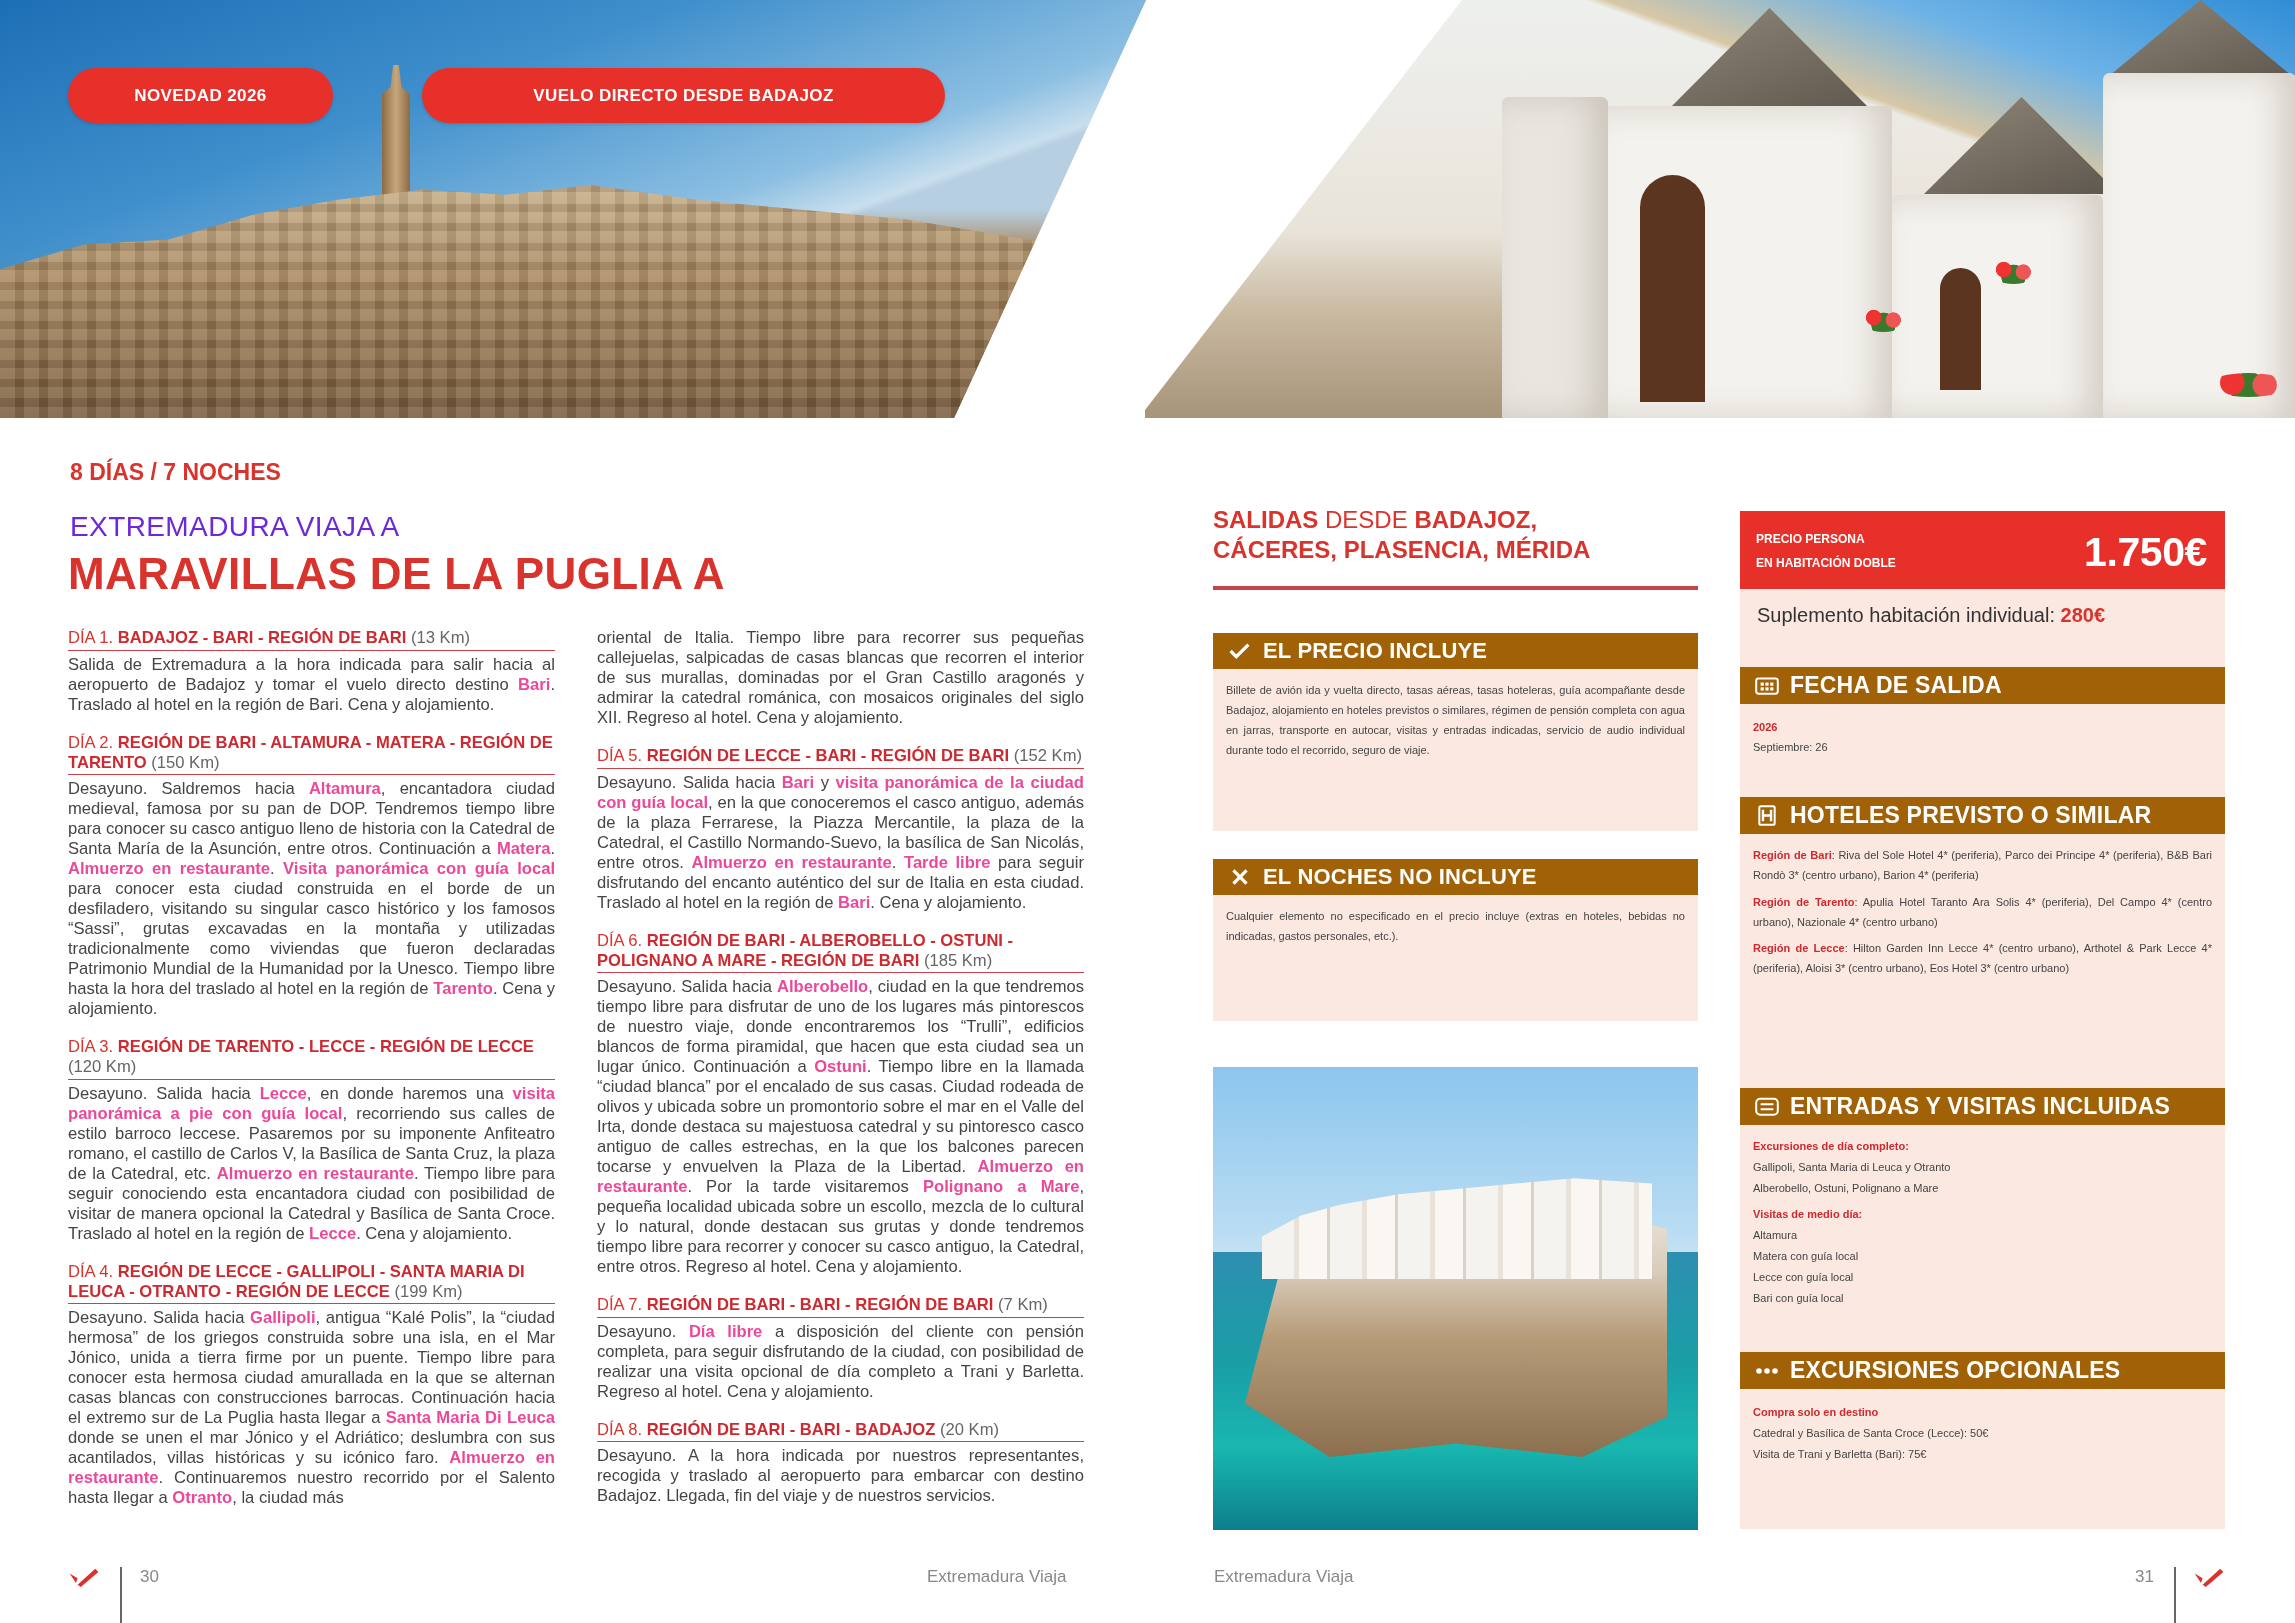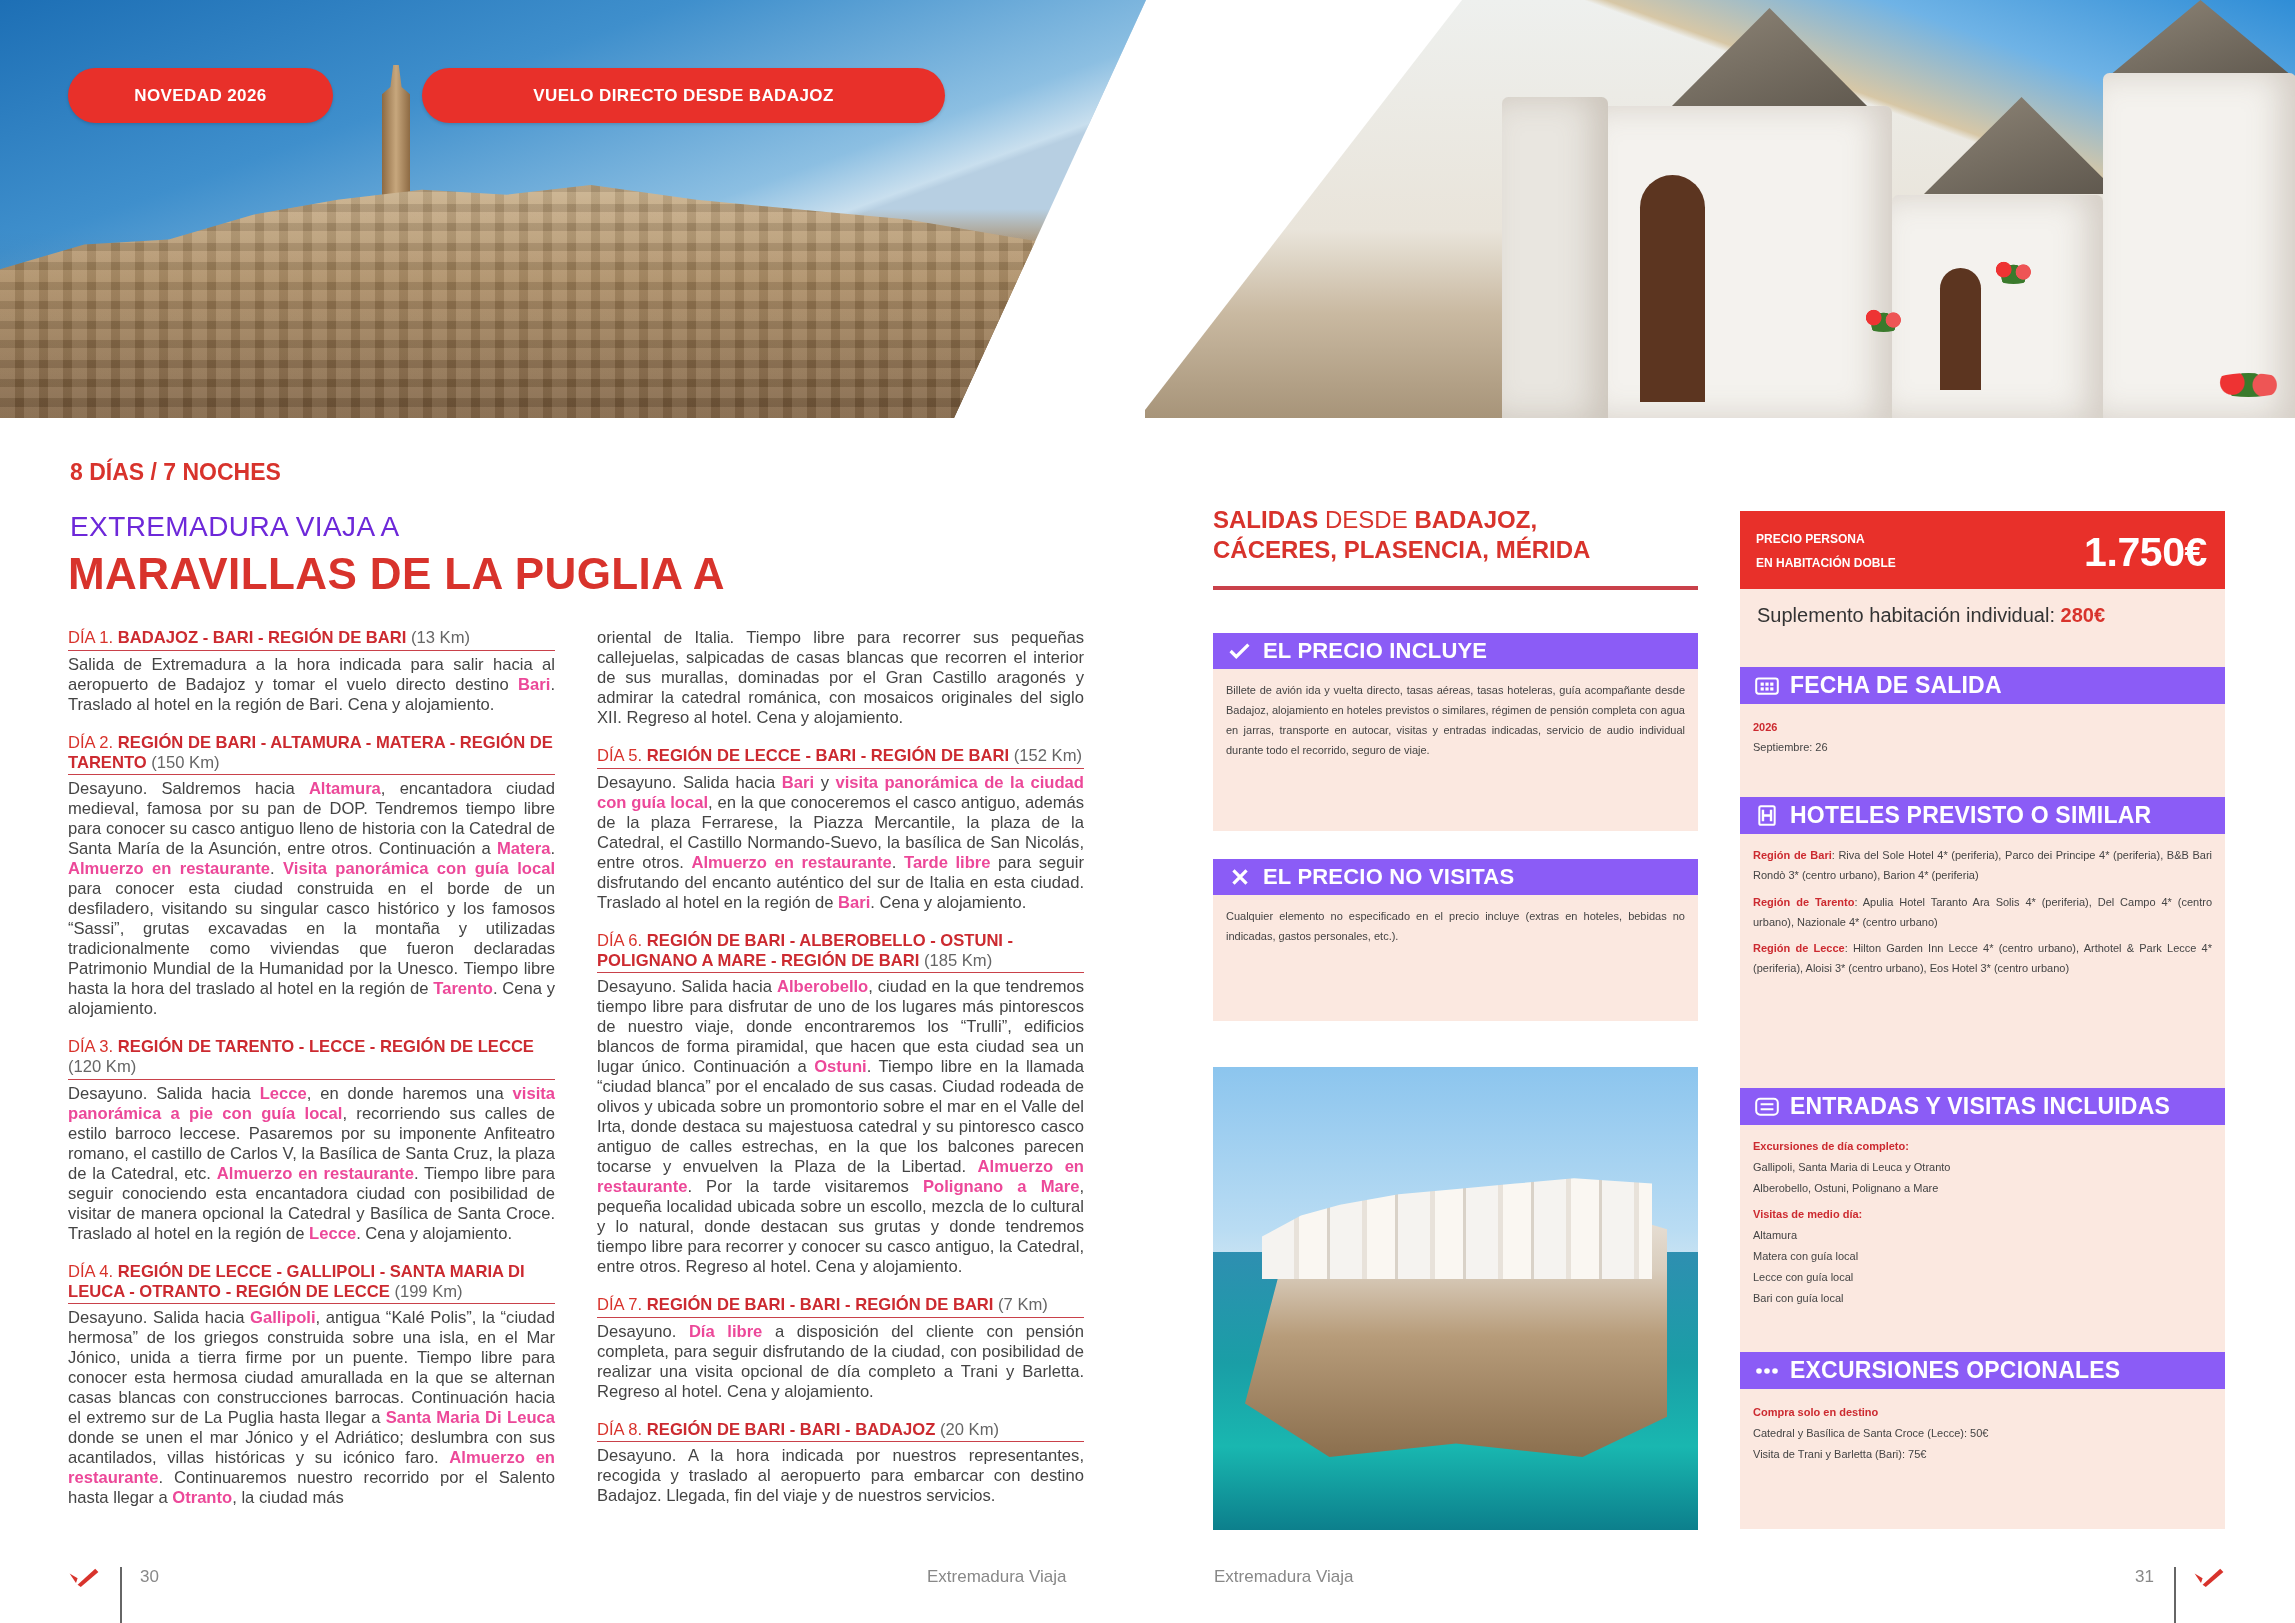--- a/index.html
+++ b/index.html
@@ -81,21 +81,21 @@
   .day p b { color: #ec4899; }
   .continued { margin-bottom: 18px; }
 
   
   .salidas { position: absolute; left: 1213px; top: 505px; width: 487px; font-size: 24px; line-height: 30px; color: #d8332c; font-weight: 700; }
   .salidas .light { font-weight: 400; color: #d8332c; }
   .salidas-rule { position: absolute; left: 1213px; top: 586px; width: 485px; height: 4px; background: #c9414a; }
 
   .panel { position: absolute; background: #fbe8e0; }
   .panel-head {
-    background: #8b5cf6; color: #fff; font-weight: 700; font-size: 22px; height: 36px;
+    background: #a16207; color: #fff; font-weight: 700; font-size: 22px; height: 36px;
     display: flex; align-items: center; padding-left: 14.6px; letter-spacing: 0.2px;
   }
   .panel-head .ic { width: 24px; height: 24px; margin-right: 11.4px; display: inline-flex; align-items: center; justify-content: center; }
   .panel-body { padding: 11.4px 13px 0 13px; font-size: 11px; line-height: 20px; color: #444; text-align: justify; }
   .incl { left: 1213px; top: 633px; width: 485px; height: 198px; }
   .noincl { left: 1213px; top: 859px; width: 485px; height: 162px; }
 
   .coast-photo {
     position: absolute; left: 1213px; top: 1067px; width: 485px; height: 463px; overflow: hidden;
     background: linear-gradient(180deg, #8cc5ee 0%, #b9dcf3 35%, #cfe6f2 45%);
@@ -218,21 +218,21 @@
   <div class="panel-body">Billete de avión ida y vuelta directo, tasas aéreas, tasas hoteleras, guía acompañante desde Badajoz, alojamiento en hoteles previstos o similares, régimen de pensión completa con agua en jarras, transporte en autocar, visitas y entradas indicadas, servicio de audio individual durante todo el recorrido, seguro de viaje.</div>
 </div>
 
 <div class="panel noincl">
   <div class="panel-head">
     <span class="ic">
       <svg width="18" height="18" viewBox="0 0 22 22">
           <path d="M3 3 L19 19 M19 3 L3 19" stroke="#fff" stroke-width="4" fill="none"></path>
         </svg>
     </span>
-    <span>EL PRECIO NO VISITAS</span>
+    <span>EL NOCHES NO INCLUYE</span>
   </div>
   <div class="panel-body">Cualquier elemento no especificado en el precio incluye (extras en hoteles, bebidas no indicadas, gastos personales, etc.).</div>
 </div>
 
 <div class="coast-photo">
   <div class="sea"></div>
   <div class="cliff"></div>
   <div class="houses"></div>
 </div>
 

